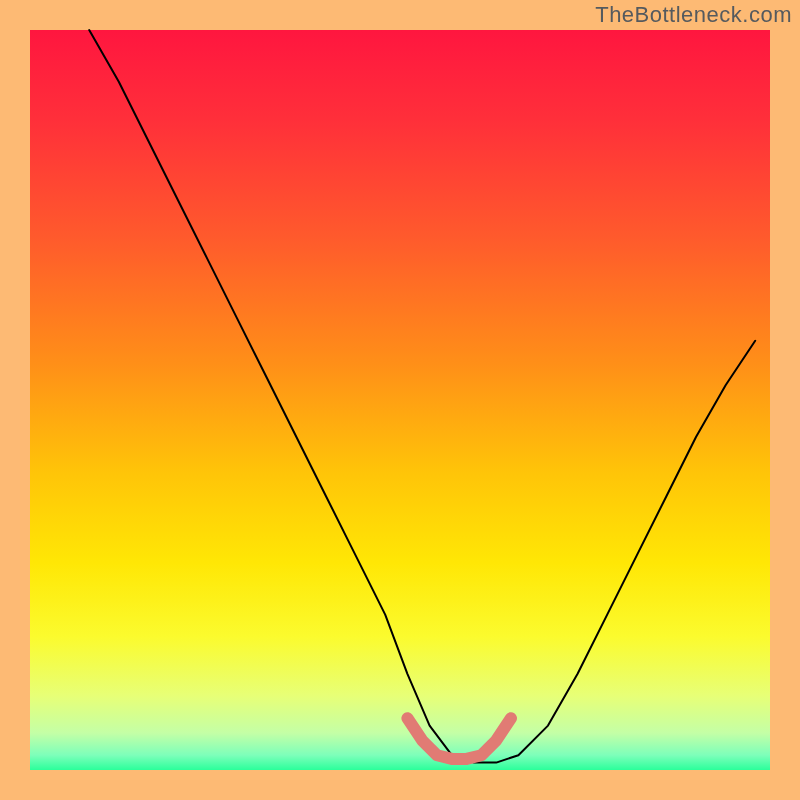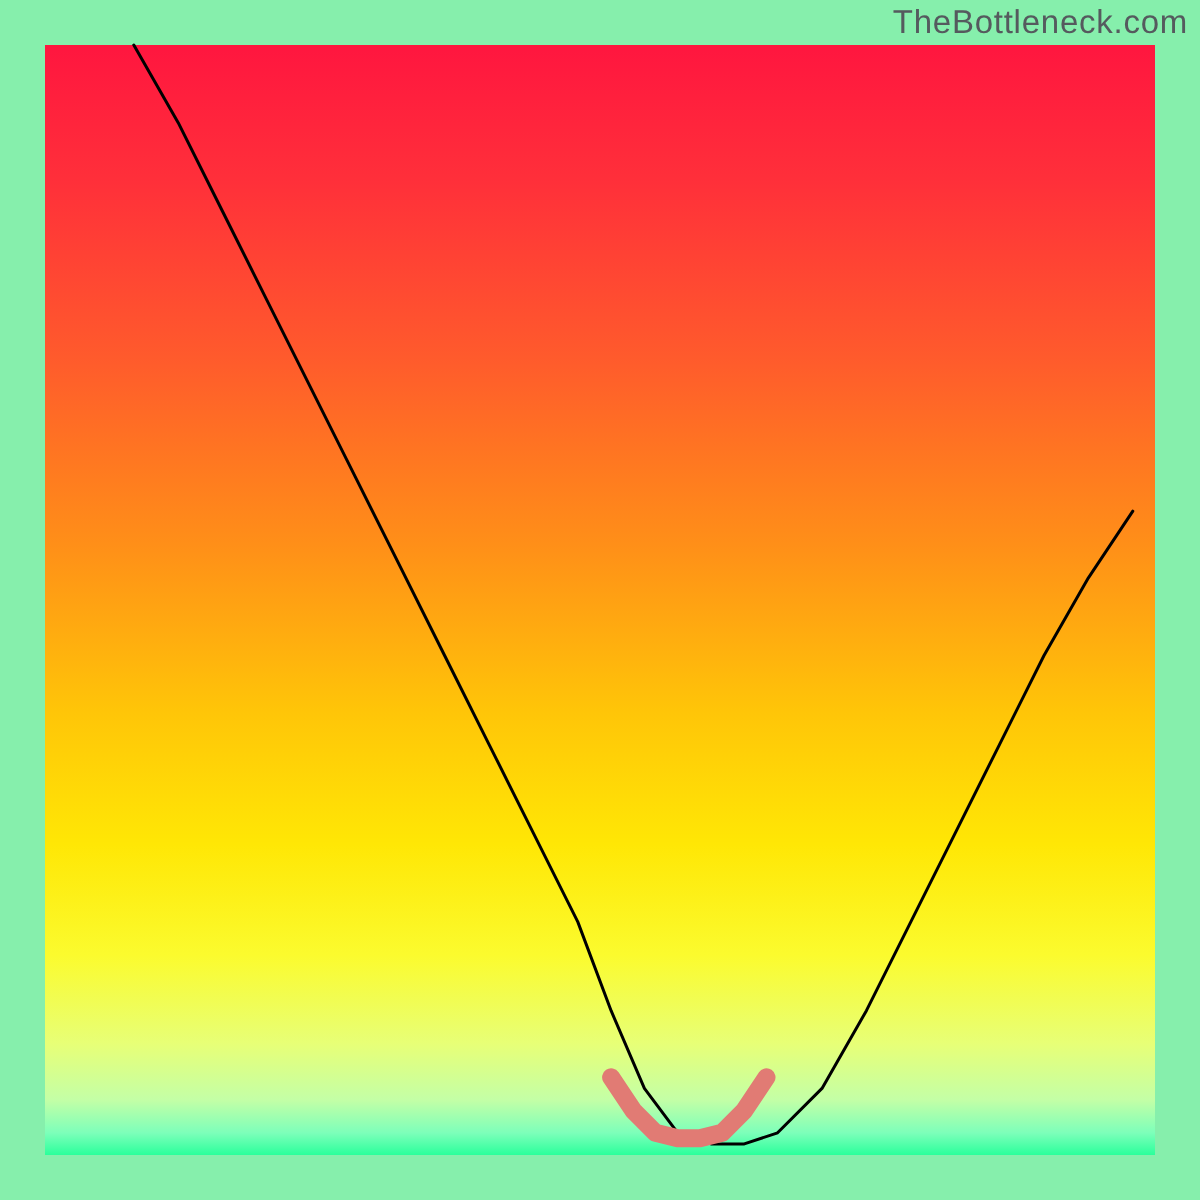--- a/index.html
+++ b/index.html
@@ -8,21 +8,21 @@
     width: 800px;
     height: 800px;
     background: #000;
     overflow: hidden;
     font-family: Arial, Helvetica, sans-serif;
   }
   .frame {
     position: absolute;
     left: 0; top: 0;
     width: 800px; height: 800px;
-    background: #86efac;
+    background: #fdba74;
   }
   .watermark {
     position: absolute;
     top: 2px;
     right: 8px;
     color: #555a5e;
     font-size: 22px;
     letter-spacing: 0.5px;
     font-weight: 500;
     z-index: 10;

